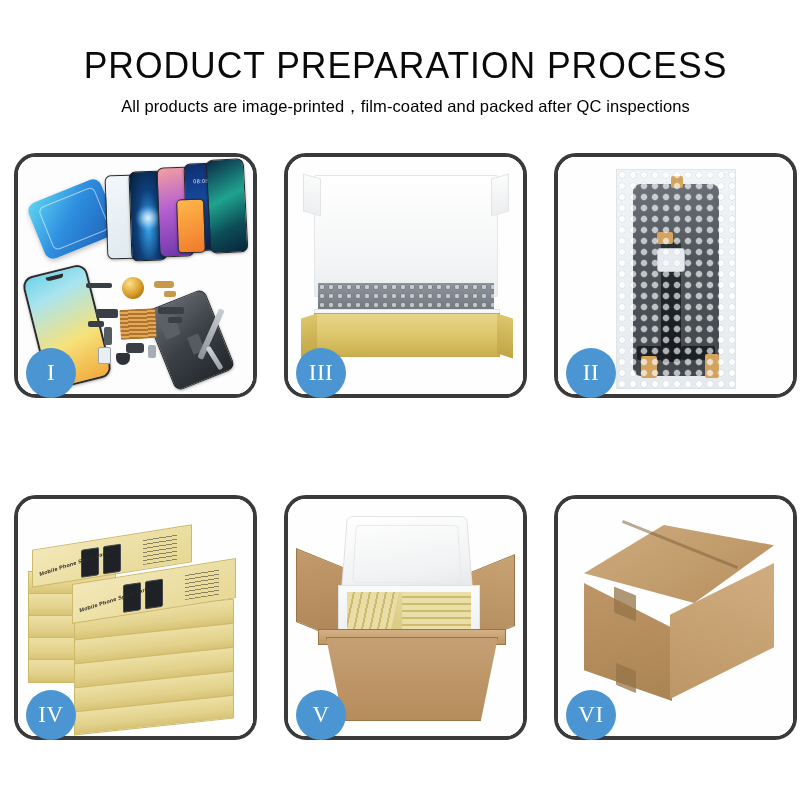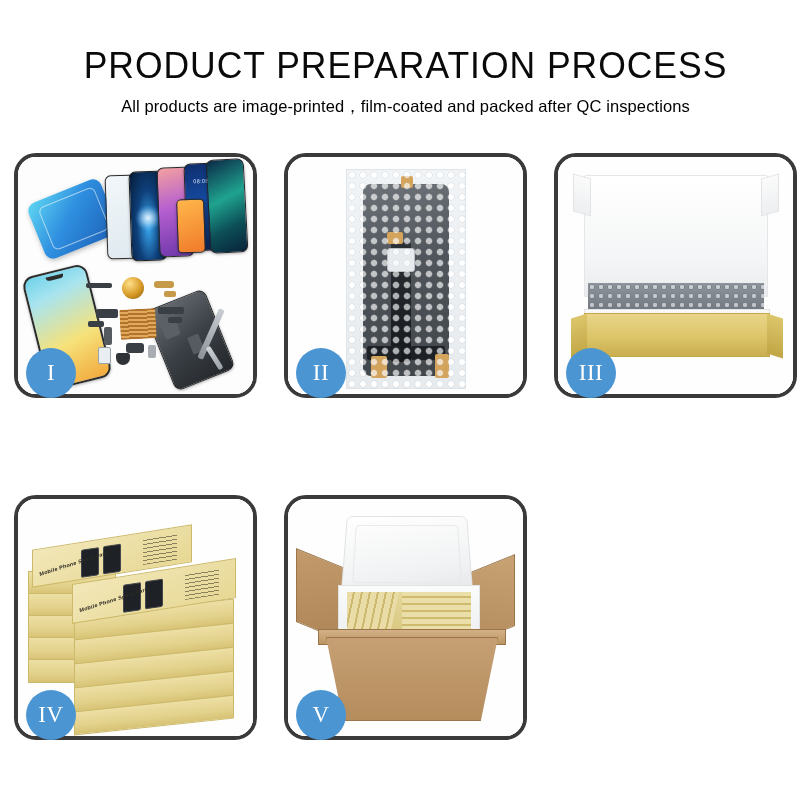--- a/index.html
+++ b/index.html
@@ -428,52 +428,52 @@
           <div class="bit b12"></div>
           <div class="tweezer"></div>
           <div class="tweezer2"></div>
         </div>
       </div>
       <div class="badge">I</div>
     </div>
 
     <div class="panel">
       <div class="panel-inner">
+        <div class="scene-box3">
+          <div class="b3-lid"></div>
+          <div class="b3-foam"></div>
+          <div class="b3-edge"></div>
+          <div class="b3-tray"></div>
+        </div>
+      </div>
+      <div class="badge">III</div>
+    </div>
+
+    <div class="panel">
+      <div class="panel-inner">
         <div class="scene-bubble">
           <div class="bw-bag">
             <div class="bw-screen"></div>
             <div class="bw-flex"></div>
             <div class="bw-conn"></div>
             <div class="bw-chip c1"></div>
             <div class="bw-chip c2"></div>
             <div class="bw-tape t1"></div>
             <div class="bw-tape t2"></div>
             <div class="bw-tape t3"></div>
             <div class="bw-tape t4"></div>
             <div class="bw-overlay"></div>
           </div>
         </div>
       </div>
       <div class="badge">II</div>
     </div>
 
     <div class="panel">
       <div class="panel-inner">
-        <div class="scene-box3">
-          <div class="b3-lid"></div>
-          <div class="b3-foam"></div>
-          <div class="b3-edge"></div>
-          <div class="b3-tray"></div>
-        </div>
-      </div>
-      <div class="badge">III</div>
-    </div>
-
-    <div class="panel">
-      <div class="panel-inner">
         <div class="scene-stack">
 
           <div class="gbox" style="left:10px; top:72px; width:86px; height:22px;"></div>
           <div class="gbox" style="left:10px; top:94px; width:86px; height:22px;"></div>
           <div class="gbox" style="left:10px; top:116px; width:86px; height:22px;"></div>
           <div class="gbox" style="left:10px; top:138px; width:86px; height:22px;"></div>
           <div class="gbox" style="left:10px; top:160px; width:86px; height:22px;"></div>
 
           <div class="gbox-top" style="left:14px; top:38px; width:158px; height:36px; transform: skewY(-9deg);">
             <div class="mini-screen" style="left:48px; top:7px;"></div>
@@ -508,15 +508,28 @@
           <div class="c5-foam-body">
             <div class="c5-inner"></div>
           </div>
           <div class="c5-rim"></div>
           <div class="c5-body"></div>
         </div>
       </div>
       <div class="badge">V</div>
     </div>
 
+    <div class="panel">
+      <div class="panel-inner">
+        <div class="scene-sealed">
+          <div class="s6-top"></div>
+          <div class="s6-seam"></div>
+          <div class="s6-left"></div>
+          <div class="s6-right"></div>
+          <div class="s6-tape t1"></div>
+          <div class="s6-tape t2"></div>
+        </div>
+      </div>
+      <div class="badge">VI</div>
+    </div>
 
   </div>
 </div>
 
 </body></html>

